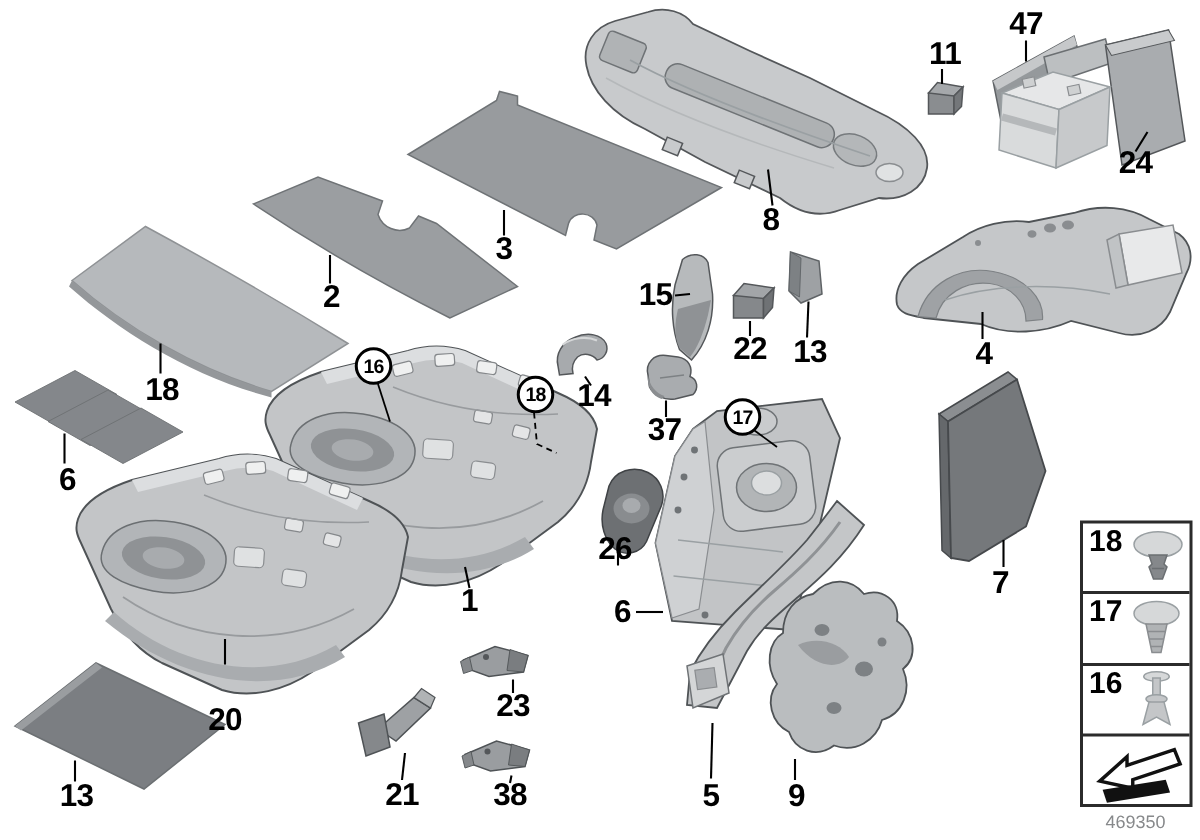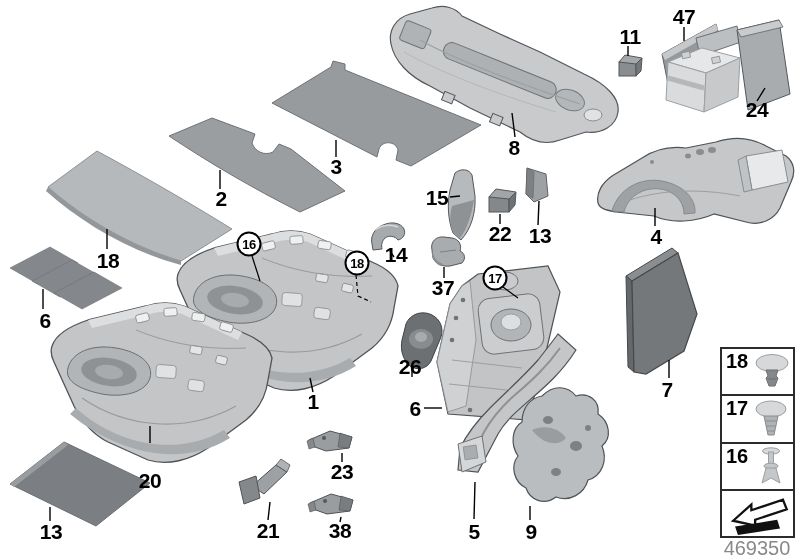--- a/index.html
+++ b/index.html
@@ -14,21 +14,21 @@
            justify-content:center;}
   .legend-box{position:absolute;left:720px;top:347px;width:75px;height:191px;
            border:2px solid #2b2b2b;background:#fff;display:flex;
            flex-direction:column;box-sizing:border-box;}
   .legend-cell{flex:1;position:relative;border-bottom:2px solid #2b2b2b;}
   .legend-cell:last-child{border-bottom:none;}
   .legend-num{position:absolute;left:4px;top:1px;font-weight:700;font-size:20px;color:#000;}
   .legend-icon{position:absolute;right:1px;top:1px;}
   .arrow-cell .legend-icon{left:3px;top:2px;right:auto;}
   .diagram-code{position:absolute;left:757px;top:548px;transform:translate(-50%,-50%);
-           font-size:20px;color:#87898b;}
+           font-size:12px;color:#87898b;}
 </style>
 </head>
 <body>
 
 <div class="stage">
 
 <svg class="drawing" width="800" height="560" viewBox="0 0 800 560">
   <defs>
     <g id="seatpan">
       <path d="M6,44 C10,32 24,24 42,18 L100,4 C112,0 126,0 138,4 L200,32 C214,38 224,46 226,56 L222,78 C220,94 212,108 200,118 L162,146 C144,158 122,164 102,158 L62,140 C46,132 36,120 28,104 L8,60 C5,54 4,50 6,44 Z" fill="#c3c5c7" stroke="#4f5356" stroke-width="1.3"></path>
@@ -249,21 +249,21 @@
 <div class="callout" style="left:656px;top:236px">4</div>
 <div class="callout" style="left:474px;top:531px">5</div>
 <div class="callout" style="left:415px;top:408px">6</div>
 <div class="callout" style="left:667px;top:389px">7</div>
 <div class="callout" style="left:514px;top:147px">8</div>
 <div class="callout" style="left:531px;top:531px">9</div>
 <div class="callout" style="left:540px;top:235px">13</div>
 <div class="callout" style="left:630px;top:36px">11</div>
 <div class="callout" style="left:45px;top:320px">6</div>
 <div class="callout" style="left:51px;top:531px">13</div>
-<div class="callout" style="left:396px;top:254px">14</div>
+<div class="callout" style="left:396px;top:264px">14</div>
 <div class="callout" style="left:437px;top:197px">15</div>
 <div class="callout" style="left:108px;top:260px">18</div>
 <div class="callout" style="left:150px;top:480px">20</div>
 <div class="callout" style="left:268px;top:530px">21</div>
 <div class="callout" style="left:340px;top:530px">38</div>
 <div class="callout" style="left:342px;top:471px">23</div>
 <div class="callout" style="left:757px;top:109px">24</div>
 <div class="callout" style="left:684px;top:16px">47</div>
 <div class="callout" style="left:410px;top:366px">26</div>
 <div class="callout" style="left:500px;top:233px">22</div>

